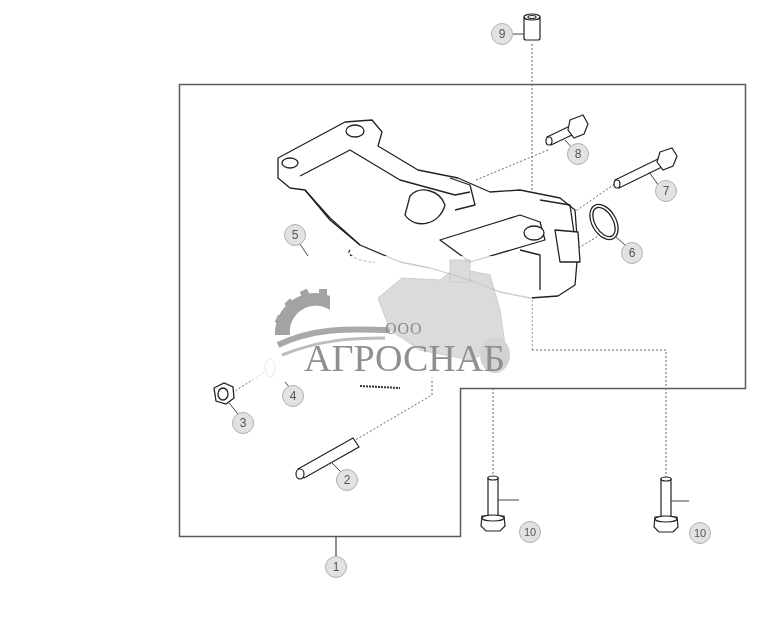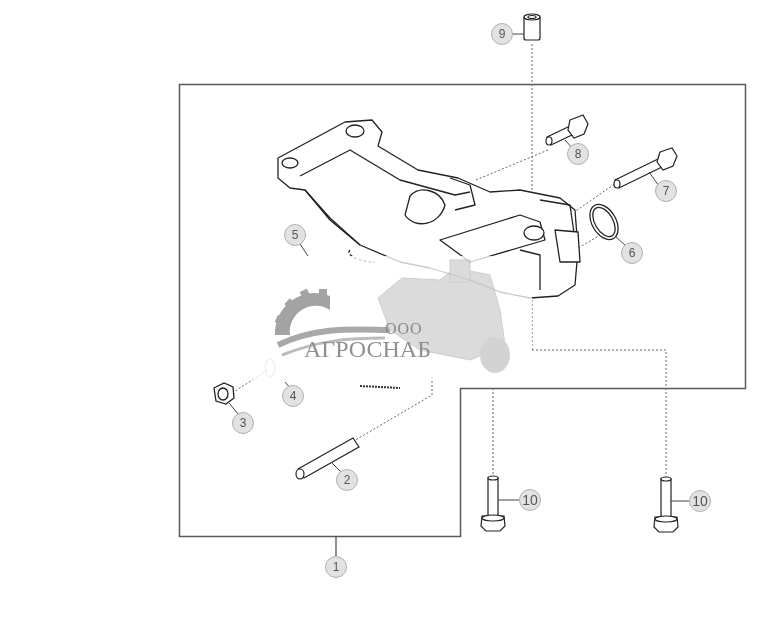--- a/index.html
+++ b/index.html
@@ -5,27 +5,27 @@
   html, body { margin: 0; padding: 0; background: #ffffff; }
   body { width: 781px; height: 641px; position: relative; overflow: hidden;
          font-family: "Liberation Sans", sans-serif; }
   #canvas { position: absolute; left: 0; top: 0; width: 781px; height: 641px; }
   .balloon {
     position: absolute; width: 22px; height: 22px; border-radius: 50%;
     background: #e2e2e2; border: 1px solid #b0b0b0; box-sizing: border-box;
     color: #555; font-size: 12px; line-height: 20px; text-align: center;
     font-family: "Liberation Sans", sans-serif;
   }
-  .balloon.wide { font-size: 14px; }
+  .balloon.wide { font-size: 11px; margin-top: 32px; }
   .wm-ooo {
     position: absolute; left: 385px; top: 320px; font-size: 16px; color: #8a8a8a;
     letter-spacing: 1px; font-family: "Liberation Serif", serif;
   }
   .wm-name {
-    position: absolute; left: 304px; top: 336px; font-size: 24px; color: #8f8f8f;
+    position: absolute; left: 304px; top: 336px; font-size: 38px; color: #8f8f8f;
     font-family: "Liberation Serif", serif; letter-spacing: 0px;
   }
 </style>
 </head>
 <body>
 
 <svg id="canvas" viewBox="0 0 781 641" xmlns="http://www.w3.org/2000/svg">
 
   <path d="M179.5 84.5 H745.5 V388.5 H460.5 V536.5 H179.5 Z" fill="none" stroke="#5a5a5a" stroke-width="1.5"></path>
 

